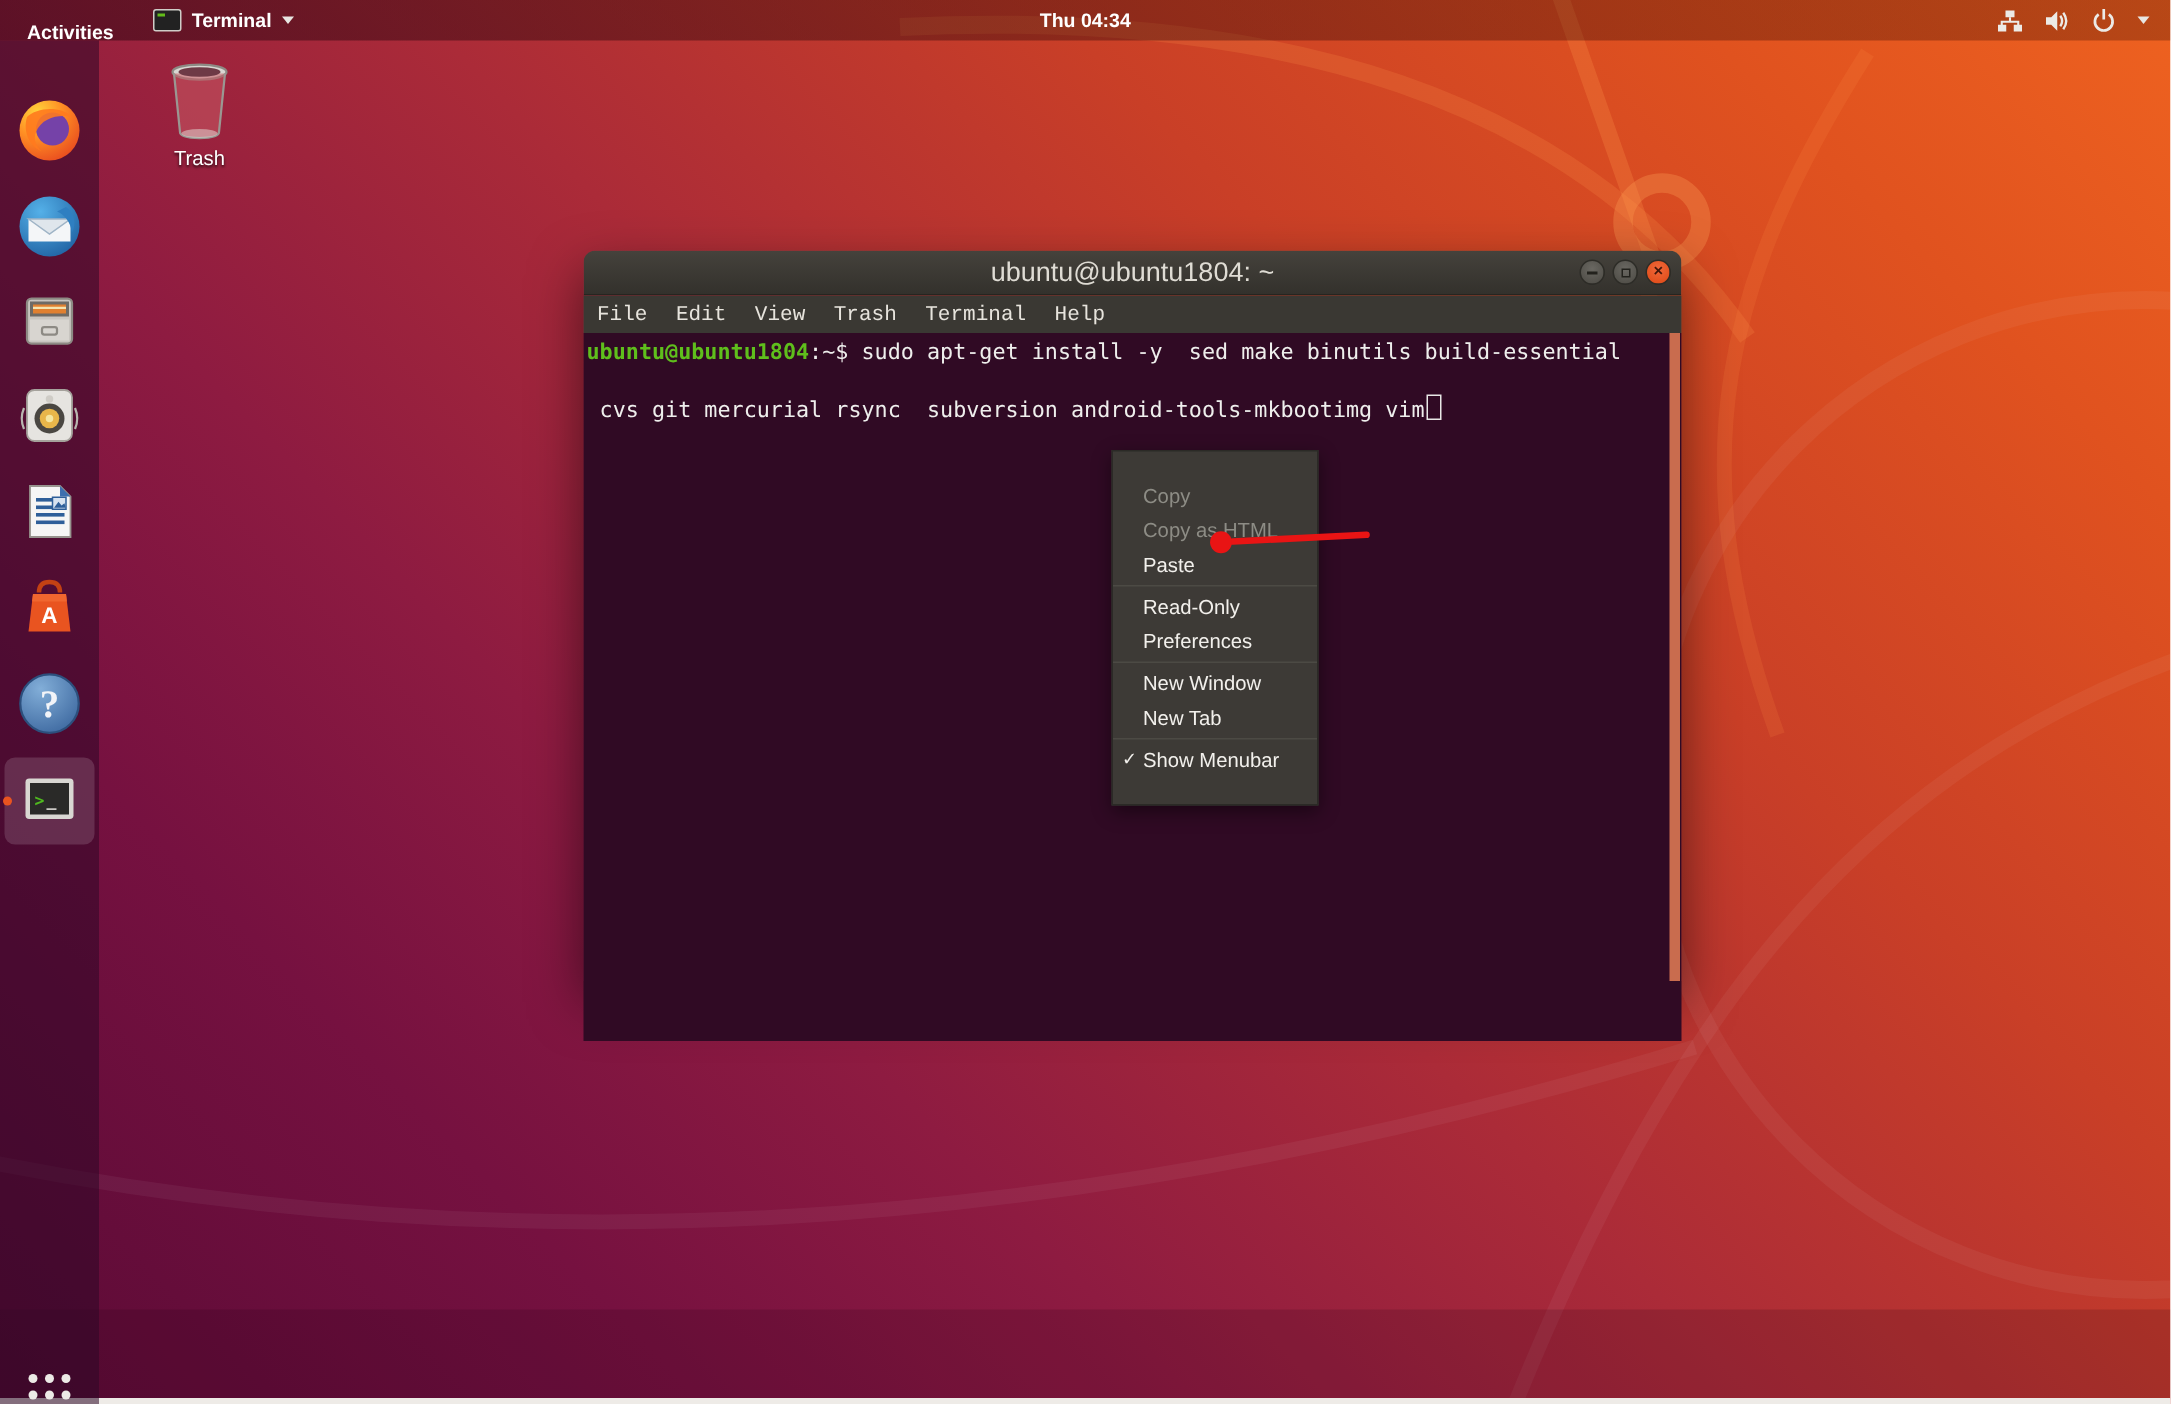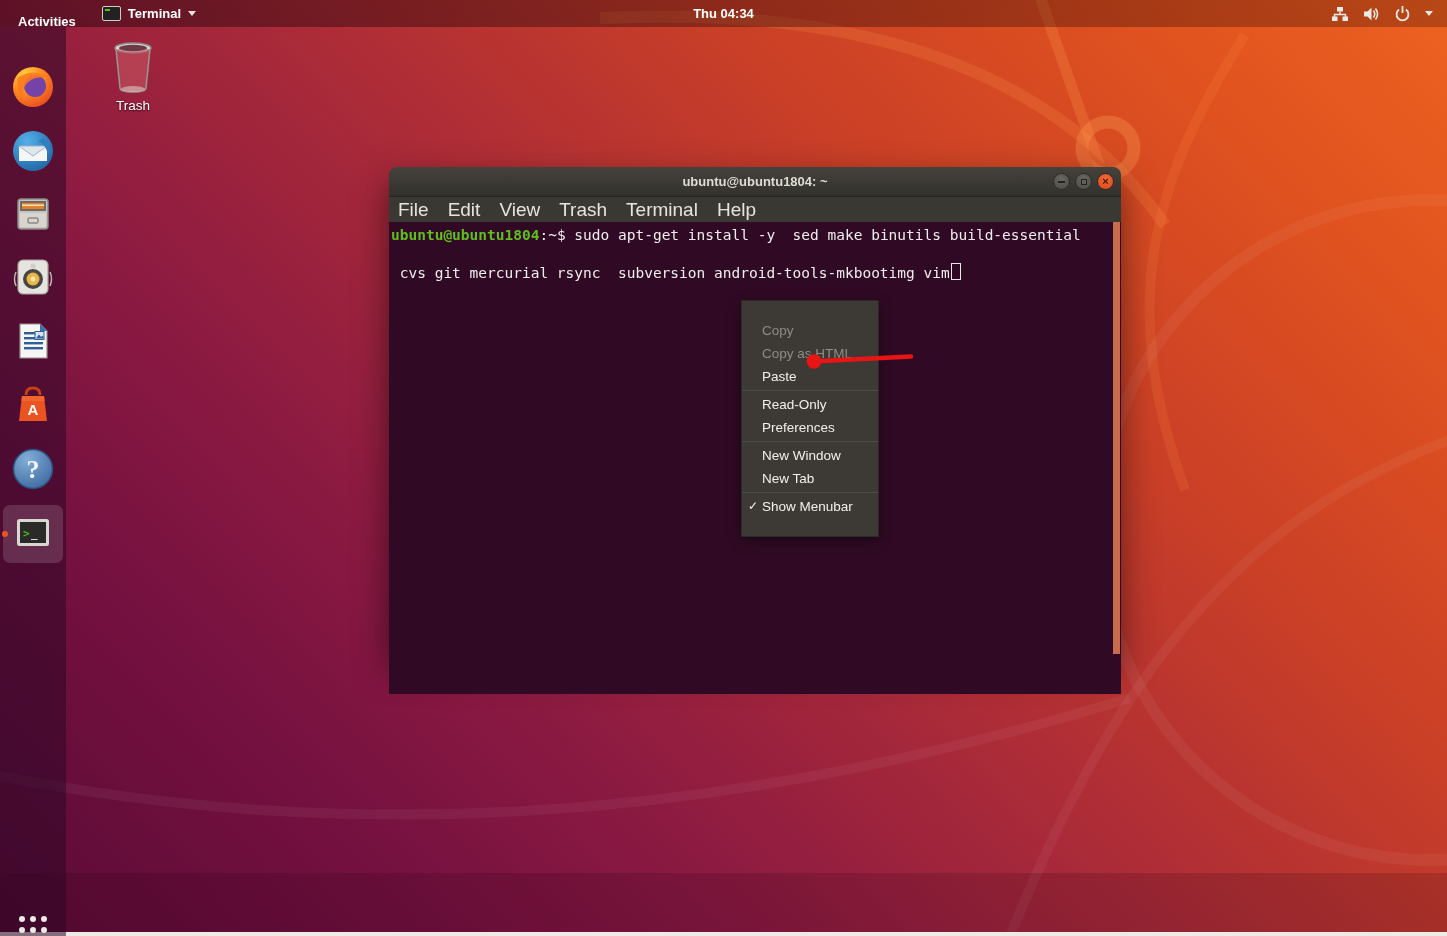--- a/index.html
+++ b/index.html
@@ -26,29 +26,29 @@
   #dock{position:absolute;left:0;top:27px;width:66px;height:909px;background:rgba(45,8,38,.55);z-index:10;}
   .dock-item{position:absolute;left:10px;width:46px;height:46px;}
   .dock-active{position:absolute;left:3px;width:60px;height:58px;background:rgba(255,255,255,.14);border-radius:7px;}
   .active-dot{position:absolute;left:2px;width:6px;height:6px;border-radius:50%;background:#e95420;}
   
   #trash{position:absolute;left:103px;top:40px;width:60px;text-align:center;z-index:5;}
   #trash .label{color:#fff;font-size:13.5px;margin-top:2px;text-shadow:0 1px 2px rgba(0,0,0,.8);font-weight:normal;}
   
   #win{position:absolute;left:389px;top:167px;width:732px;height:487px;z-index:30;box-shadow:0 14px 34px rgba(0,0,0,.5);border-radius:8px 8px 0 0;}
   #titlebar{height:30px;background:linear-gradient(#45423c,#33312c);border-radius:8px 8px 0 0;position:relative;display:flex;align-items:center;justify-content:center;border-bottom:1px solid #262520;box-sizing:border-box;}
-  #titlebar .title{color:#dfdcd4;font-size:13px;font-weight:bold;}
+  #titlebar .title{color:#dfdcd4;font-size:18px;font-weight:normal;}
   .win-btns{position:absolute;right:7px;top:6px;display:flex;gap:5px;}
   .wbtn{width:17px;height:17px;border-radius:50%;background:radial-gradient(circle at 50% 35%,#6a6862,#4b4943);border:1px solid #2d2c27;box-sizing:border-box;position:relative;display:flex;align-items:center;justify-content:center;}
   .wbtn.close{background:radial-gradient(circle at 50% 35%,#f1683a,#dd4814);}
   .wbtn .bar{width:7px;height:2px;background:#23221d;}
   .wbtn .sq{width:6px;height:6px;border:1.5px solid #23221d;box-sizing:border-box;}
   .wbtn.close span{color:#43160a;font-size:11px;font-weight:bold;line-height:1;}
   #menubar{height:25px;background:#3a3833;display:flex;align-items:center;padding-left:9px;gap:19px;}
-  #menubar .mitem{color:#e7e4dd;font-size:19px;}
+  #menubar .mitem{color:#e7e4dd;font-size:14px;font-family:Liberation Mono, monospace;}
   #termbody{position:relative;height:472px;background:#300a24;overflow:hidden;}
   .tline{position:absolute;left:2px;white-space:pre;font-family:"DejaVu Sans Mono","Liberation Mono",monospace;font-size:14.5px;color:#eeeeec;line-height:18px;}
   .tline .user{color:#5fbf1c;font-weight:bold;}
   .cursor{display:inline-block;width:8px;height:15px;border:1.5px solid #e8e8e6;vertical-align:-2px;margin-left:1px;}
   #scrollbar{position:absolute;right:1px;top:0;width:7px;height:432px;background:#c96c4e;}
   
   #ctxmenu{position:absolute;left:741px;top:300px;width:138px;background:#3d3a36;border:1px solid #2b2a26;box-sizing:border-box;padding:18px 0;z-index:40;box-shadow:0 4px 12px rgba(0,0,0,.45);}
   .menu-item{position:relative;height:23px;line-height:23px;padding-left:20px;font-size:13.5px;color:#f2f0ec;}
   .menu-item.disabled{color:#8d8c85;}
   .menu-item .check{position:absolute;left:6px;top:0;font-size:12px;color:#f2f0ec;}

